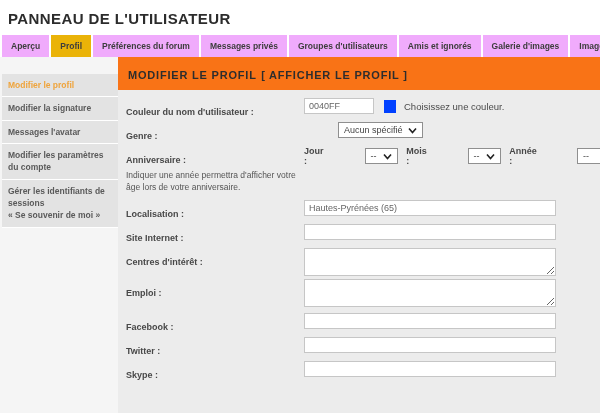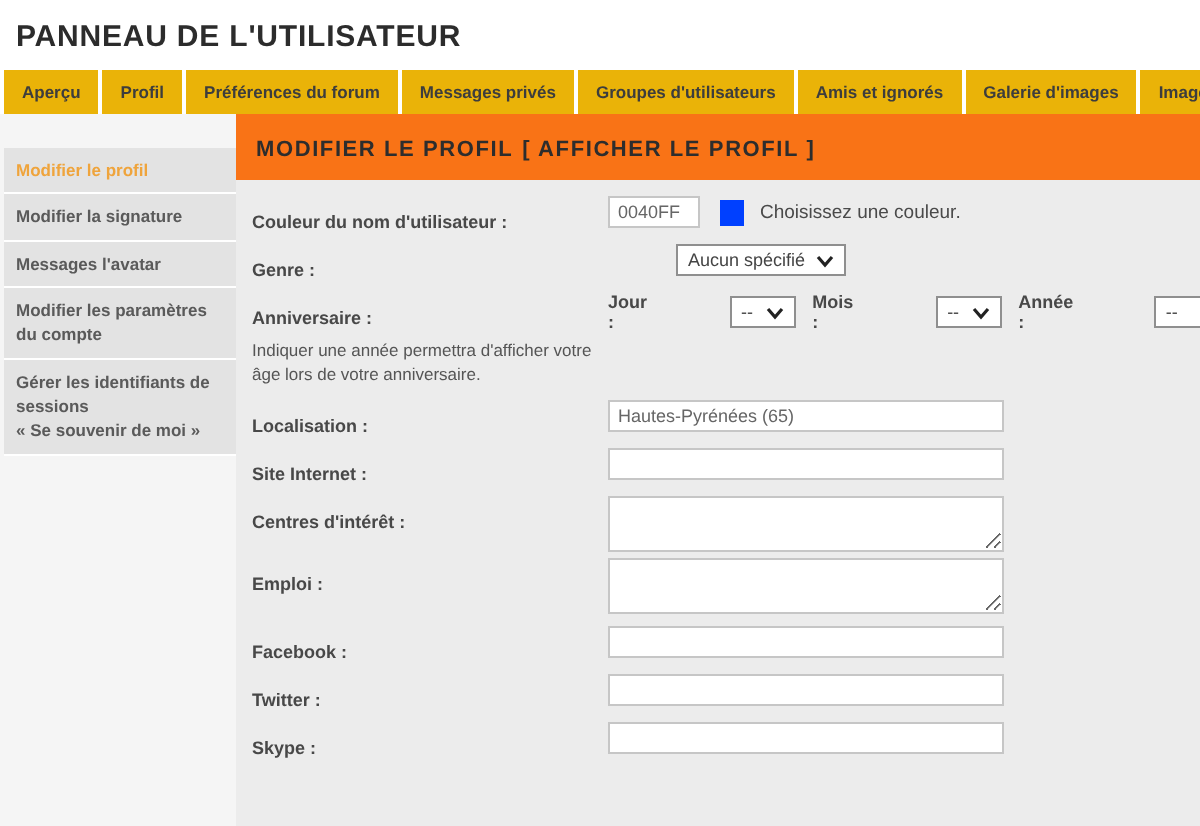--- a/index.html
+++ b/index.html
@@ -11,21 +11,21 @@
     -webkit-font-smoothing:antialiased;
   }
   
   .page-title {
     margin:10px 0 0 8px;
     font-size:15px; font-weight:bold; letter-spacing:.4px;
     color:#2c2c2c;
   }
   .tabbar { display:flex; gap:2px; margin:8px 0 0 2px; }
   .tab {
-    background:#eab308; color:#3d3d3d;
+    background:#f0abfc; color:#3d3d3d;
     font-size:8.5px; font-weight:bold;
     padding:6px 9px 6px 9px;
     cursor:pointer; white-space:nowrap;
   }
   .tab.active { background:#eab308; }
   
   .content { display:flex; width:600px; height:360px; background:#f2f2f2; }
   .sidebar { width:118px; flex:0 0 118px; padding:17px 0 0 2px; background:#f5f5f5; }
   .menu { width:116px; }
   .menu-item {
@@ -53,22 +53,22 @@
   .lbl { font-size:9px; font-weight:bold; color:#484848; }
   .lbl-note { font-size:8.5px; color:#555; line-height:1.45; margin-top:2px; padding-right:6px; }
   .ctl-col { display:flex; align-items:center; }
   input.txt, textarea.txt {
     font-family:"Liberation Sans", sans-serif;
     font-size:9px; color:#666;
     background:#fff; border:1px solid #c6c6c6;
     padding:2px 4px; outline:none;
   }
   input.txt { height:16px; }
-  input.wide, textarea.wide { width:198px; }
-  input.small { width:46px; }
+  input.wide, textarea.wide { width:252px; }
+  input.small { width:70px; }
   textarea.txt { height:28px; resize:vertical; }
   .swatch {
     width:12px; height:13px; margin-left:10px;
     cursor:pointer; border:none; display:inline-block;
   }
   .help-text { font-size:9.5px; color:#4a4a4a; margin-left:8px; }
   .select {
     display:inline-flex; align-items:center; gap:5px;
     background:#fff; border:1px solid #8f8f8f;
     padding:2px 5px; height:16px;

